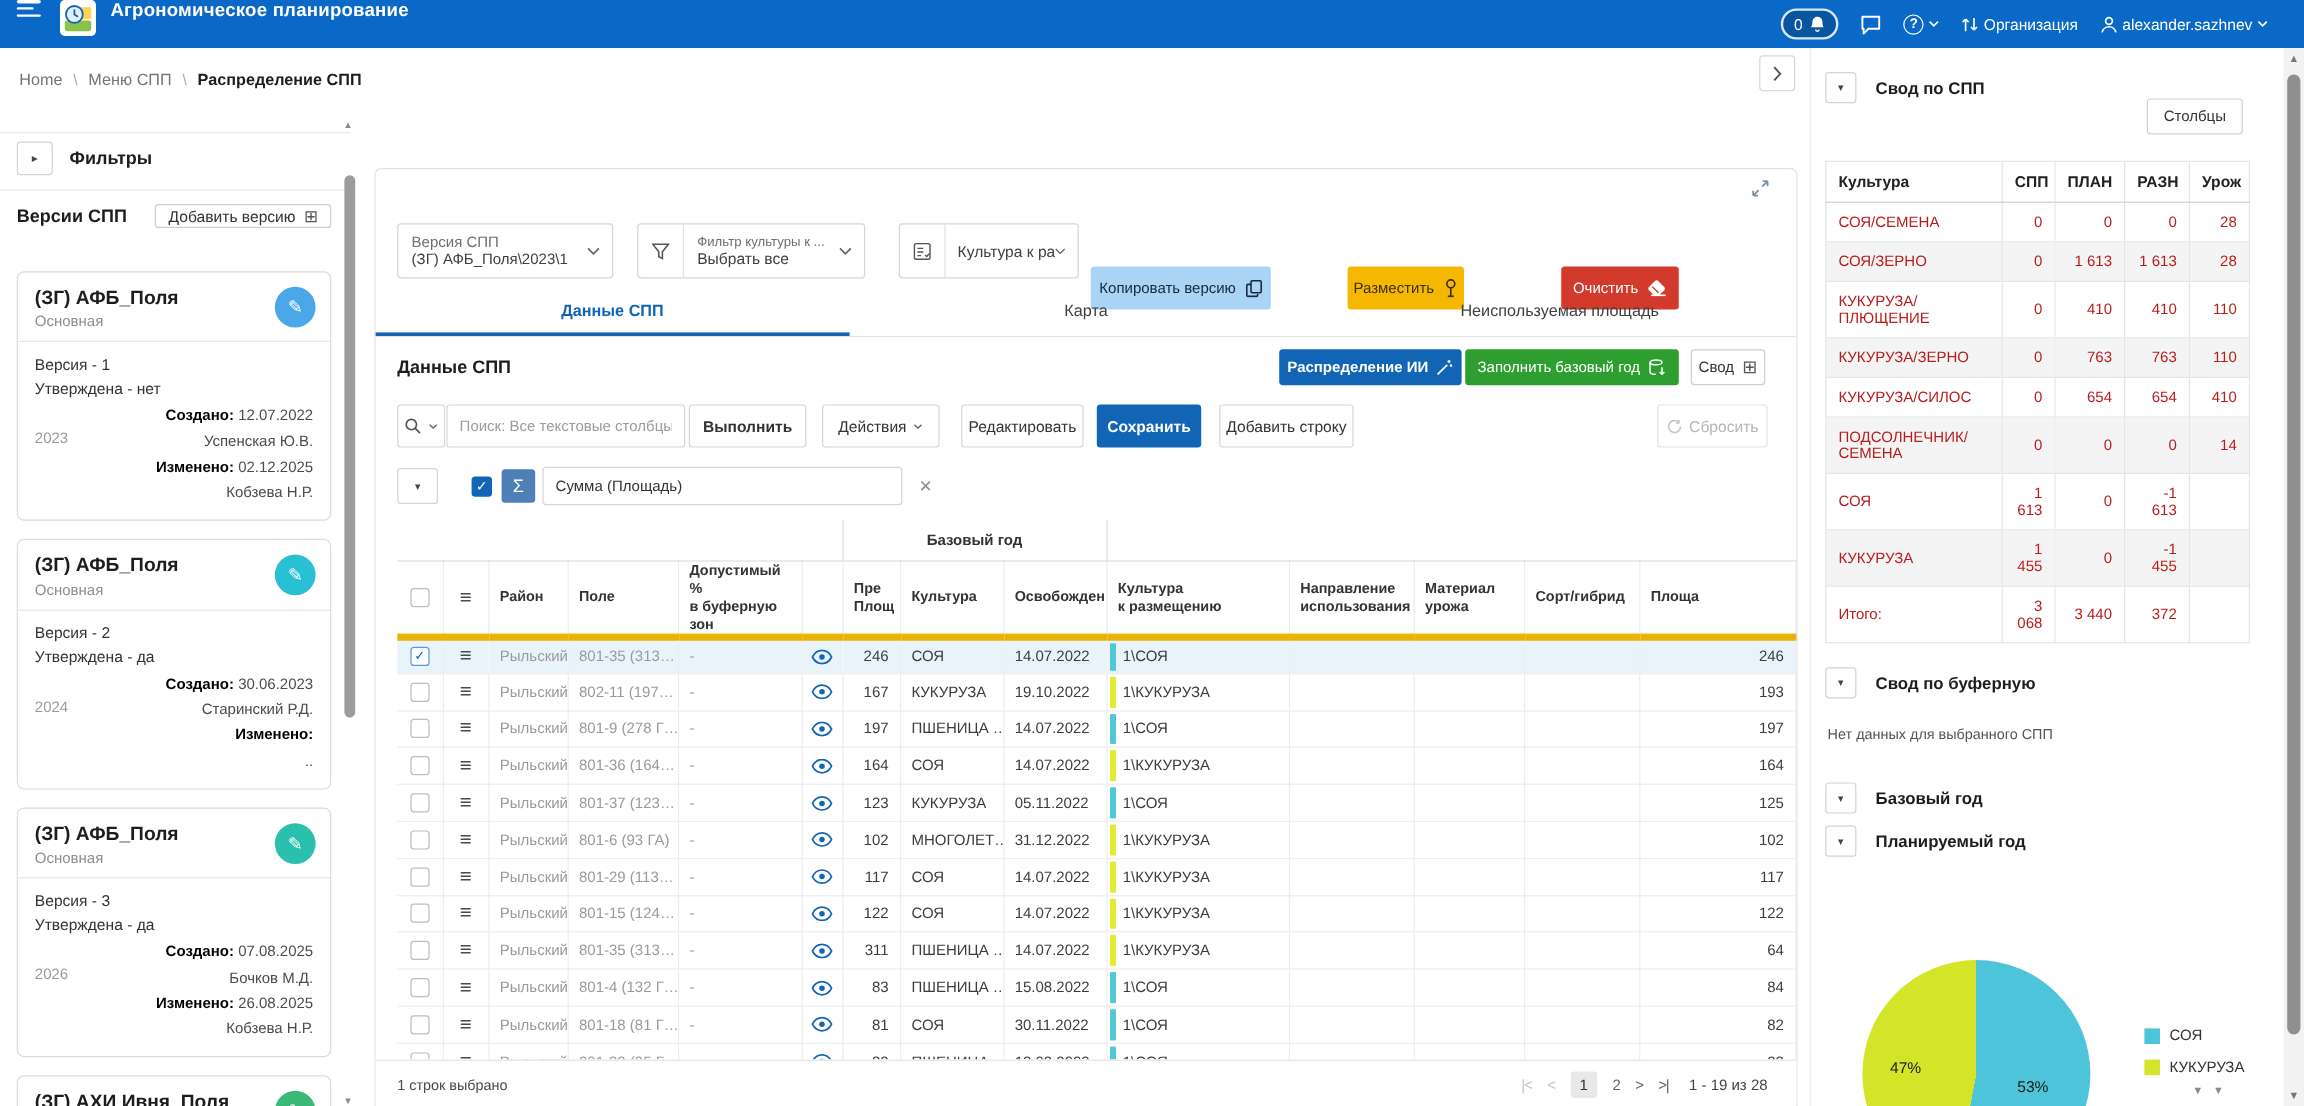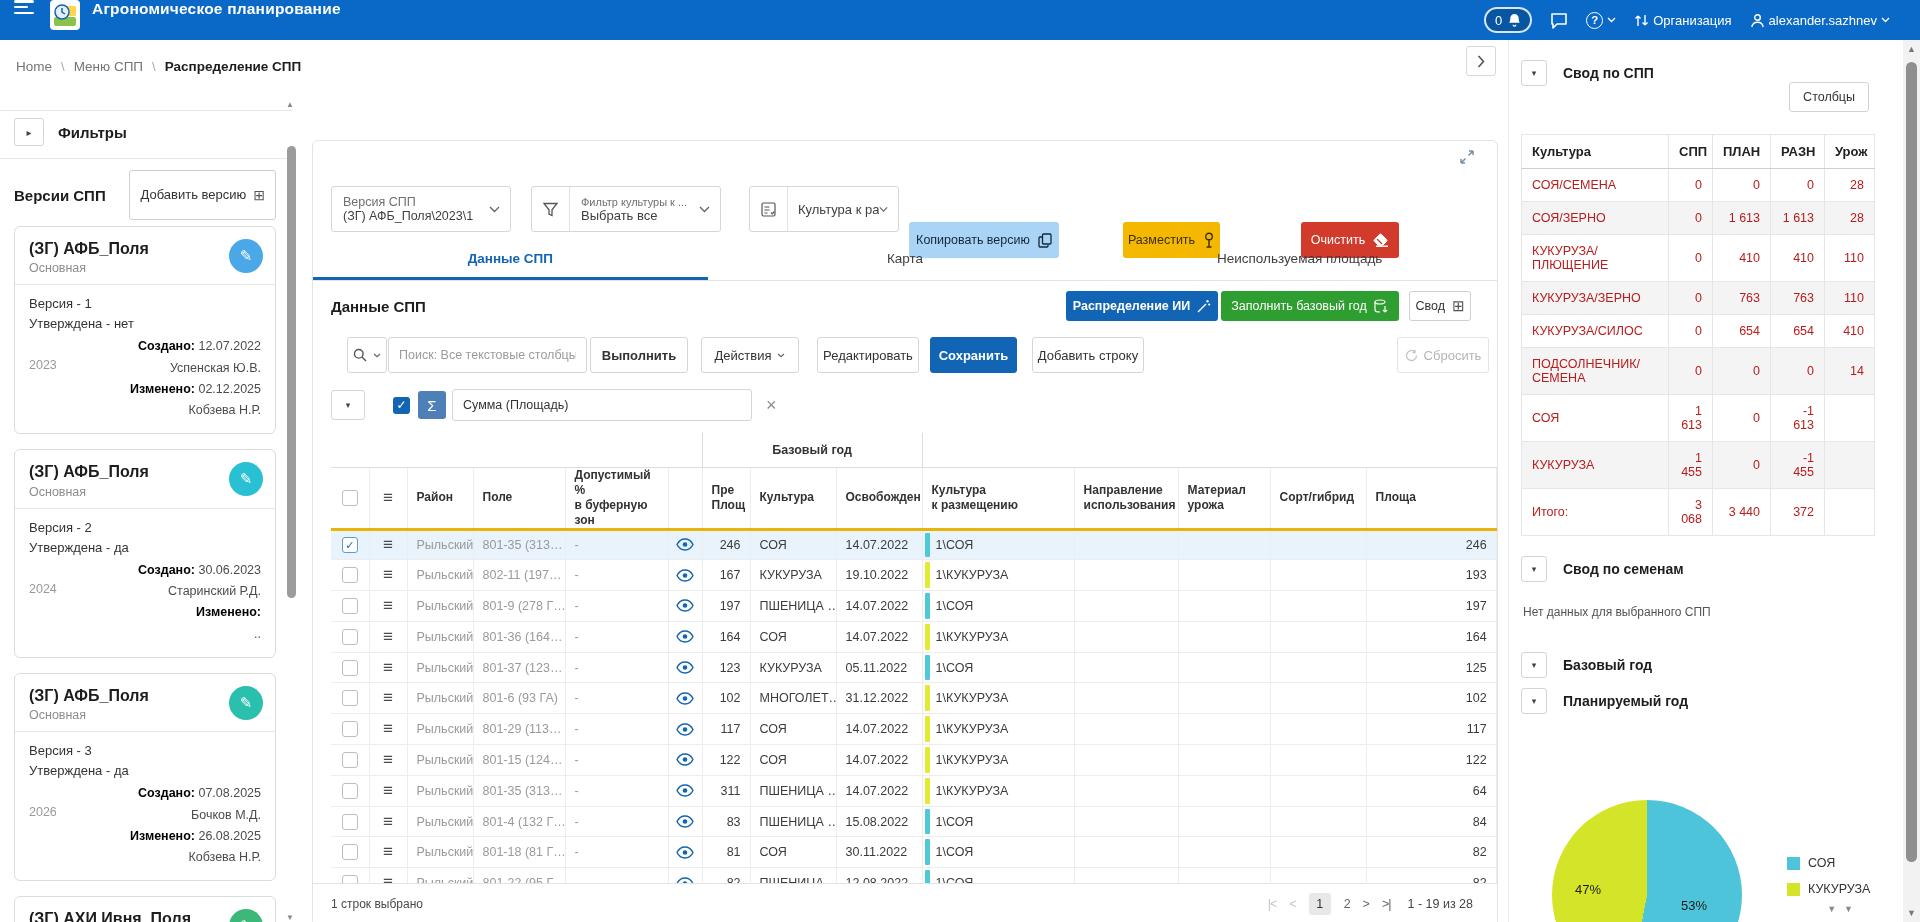--- a/index.html
+++ b/index.html
@@ -37,22 +37,22 @@
     border-radius:3px; display:flex; align-items:center; justify-content:center; cursor:pointer; z-index:20; }
 
   
   .sidebar { position:absolute; left:0; top:92px; width:300px; height:830px; background:#fff; }
   .side-line { position:absolute; left:0; width:292px; height:1px; background:#e8e8e8; }
   .filters-row { position:absolute; left:14px; top:26px; display:flex; align-items:center; gap:14px; }
   .sq-expander { width:30px; height:28px; border:1px solid #d4d4d4; border-radius:3px; background:#fff; color:#444;
     font-size:10px; display:flex; align-items:center; justify-content:center; cursor:pointer; }
   .side-title { font-size:15px; font-weight:bold; color:#1d1d1d; }
   .versions-head { position:absolute; left:14px; top:78px; width:262px; display:flex; align-items:center; justify-content:space-between; }
-  .add-version { border:1px solid #cfcfcf; background:#fff; border-radius:3px; padding:16px 10px; font-size:13px; color:#333;
-    display:flex; gap:7px; cursor:pointer; font-family:inherit; }
+  .add-version { border:1px solid #cfcfcf; background:#fff; border-radius:3px; padding:1px 10px; font-size:13px; color:#333;
+    display:flex; align-items:center; gap:7px; cursor:pointer; font-family:inherit; }
   .add-version .gi { font-size:14px; color:#555; }
   .cards { position:absolute; left:14px; top:134px; width:262px; }
   .vcard { border:1px solid #dcdcdc; border-radius:6px; background:#fff; margin-bottom:15px; cursor:pointer; }
   .vhead { position:relative; padding:12px 14px 9px; border-bottom:1px solid #e8e8e8; }
   .vname { font-size:16px; font-weight:bold; color:#1d1d1d; line-height:1.2; max-width:180px; }
   .vsub { font-size:12.5px; color:#8d8d8d; margin-top:3px; }
   .pencil { position:absolute; right:12px; top:12px; width:34px; height:34px; border-radius:50%; border:none; color:#fff;
     font-size:15px; display:flex; align-items:center; justify-content:center; cursor:pointer; }
   .vbody { padding:9px 14px 12px; font-size:13px; color:#333; }
   .vline { line-height:1.55; min-height:10px; }
@@ -96,21 +96,21 @@
 
   .grid-head { position:absolute; left:0; top:150px; width:100%; height:34px; }
   .grid-title { position:absolute; left:18px; top:7px; font-size:15px; font-weight:bold; color:#1d1d1d; }
   .gbtn { position:absolute; top:0; height:30px; border-radius:3px; font-size:12.5px; font-family:inherit; border:none;
     display:flex; align-items:center; justify-content:center; gap:7px; cursor:pointer; }
   .btn-ai { left:753px; width:152px; background:#1265b4; color:#fff; font-weight:bold; }
   .btn-fill { left:908px; width:178px; background:#2f9e30; color:#fff; }
   .btn-pivot { left:1096px; width:62px; background:#fff; border:1px solid #cfcfcf; color:#333; }
   .btn-pivot .gi { font-size:15px; color:#555; }
 
-  .gtoolbar { position:absolute; left:16px; top:196px; width:100%; height:38px;text-decoration:underline; }
+  .gtoolbar { position:absolute; left:0; top:196px; width:100%; height:38px;text-decoration:underline; }
   .gtoolbar > * { position:absolute; top:0; height:36px; }
   .tbtn { border:1px solid #d6d6d6; background:#fff; border-radius:3px; color:#333; font-size:13px; font-family:inherit;
     display:flex; align-items:center; justify-content:center; gap:6px; cursor:pointer; font-weight:bold; }
   .tbtn.plain { font-weight:normal; }
   .searchbtn { left:18px; width:40px; }
   .search-input { left:59px; width:199px; border:1px solid #d6d6d6; border-radius:3px; padding:0 10px; font-size:12.5px;
     font-family:inherit; color:#333; }
   .search-input::placeholder { color:#9b9b9b; }
   .run-btn { left:261px; width:98px; }
   .actions-btn { left:372px; width:98px; font-weight:normal; }
@@ -132,21 +132,21 @@
 
   
   .gridwrap { position:absolute; left:18px; top:292px; width:1168px; height:450px; overflow:hidden; }
   table.grid { border-collapse:collapse; table-layout:fixed; width:1165px; }
   .grid th, .grid td { border-right:1px solid #ededed; border-bottom:1px solid #ededed; overflow:hidden; white-space:nowrap;
     font-size:12.5px; padding:0 9px; }
   .grid thead tr.group-row th { height:34px; border-right:none; border-bottom:1px solid #dcdcdc; }
   .group-cell { font-size:13px; font-weight:bold; color:#333; text-align:center;
     border-left:1px solid #dcdcdc !important; border-right:1px solid #dcdcdc !important; }
   .grid thead tr.cols-row th { height:46px; font-size:12px; font-weight:bold; color:#333; text-align:left;
-    white-space:pre-line; line-height:1.25; border-bottom:3px solid #eab308; vertical-align:middle; }
+    white-space:pre-line; line-height:1.25; border-bottom:6px solid #eab308; vertical-align:middle; }
   .grid tbody tr { height:30.8px; }
   .grid tbody tr.selected td { background:#e9f3fc; }
   .t-gray { color:#9a9a9a; }
   .t-num { text-align:right; }
   .c-cb, .c-eye, .c-ham { text-align:center !important; padding:0 !important; }
   .cb { display:inline-block; width:16px; height:16px; border:1px solid #bdbdbd; border-radius:3px; background:#fff;
     vertical-align:middle; cursor:pointer; line-height:14px; font-size:11px; color:#1265b4; }
   tr.selected .cb { border-color:#5b9bd5; }
   tr.selected .cb::after { content:"✓"; }
   .ham-icon { font-size:17px; color:#4a4a4a; cursor:pointer; }
@@ -941,21 +941,21 @@
         <td class="n">372</td>
         <td class="n"></td>
       </tr>
       </tbody>
   </table>
 
   <div class="sec sec2">
     <button class="sq-expander">
         <span>▾</span>
       </button>
-    <span class="sectitle">Свод по семенам</span>
+    <span class="sectitle">Свод по буферную</span>
   </div>
   <div class="empty-note">Нет данных для выбранного СПП</div>
 
   <div class="sec sec3">
     <button class="sq-expander">
         <span>▾</span>
       </button>
     <span class="sectitle">Базовый год</span>
   </div>
   <div class="sec sec4">

